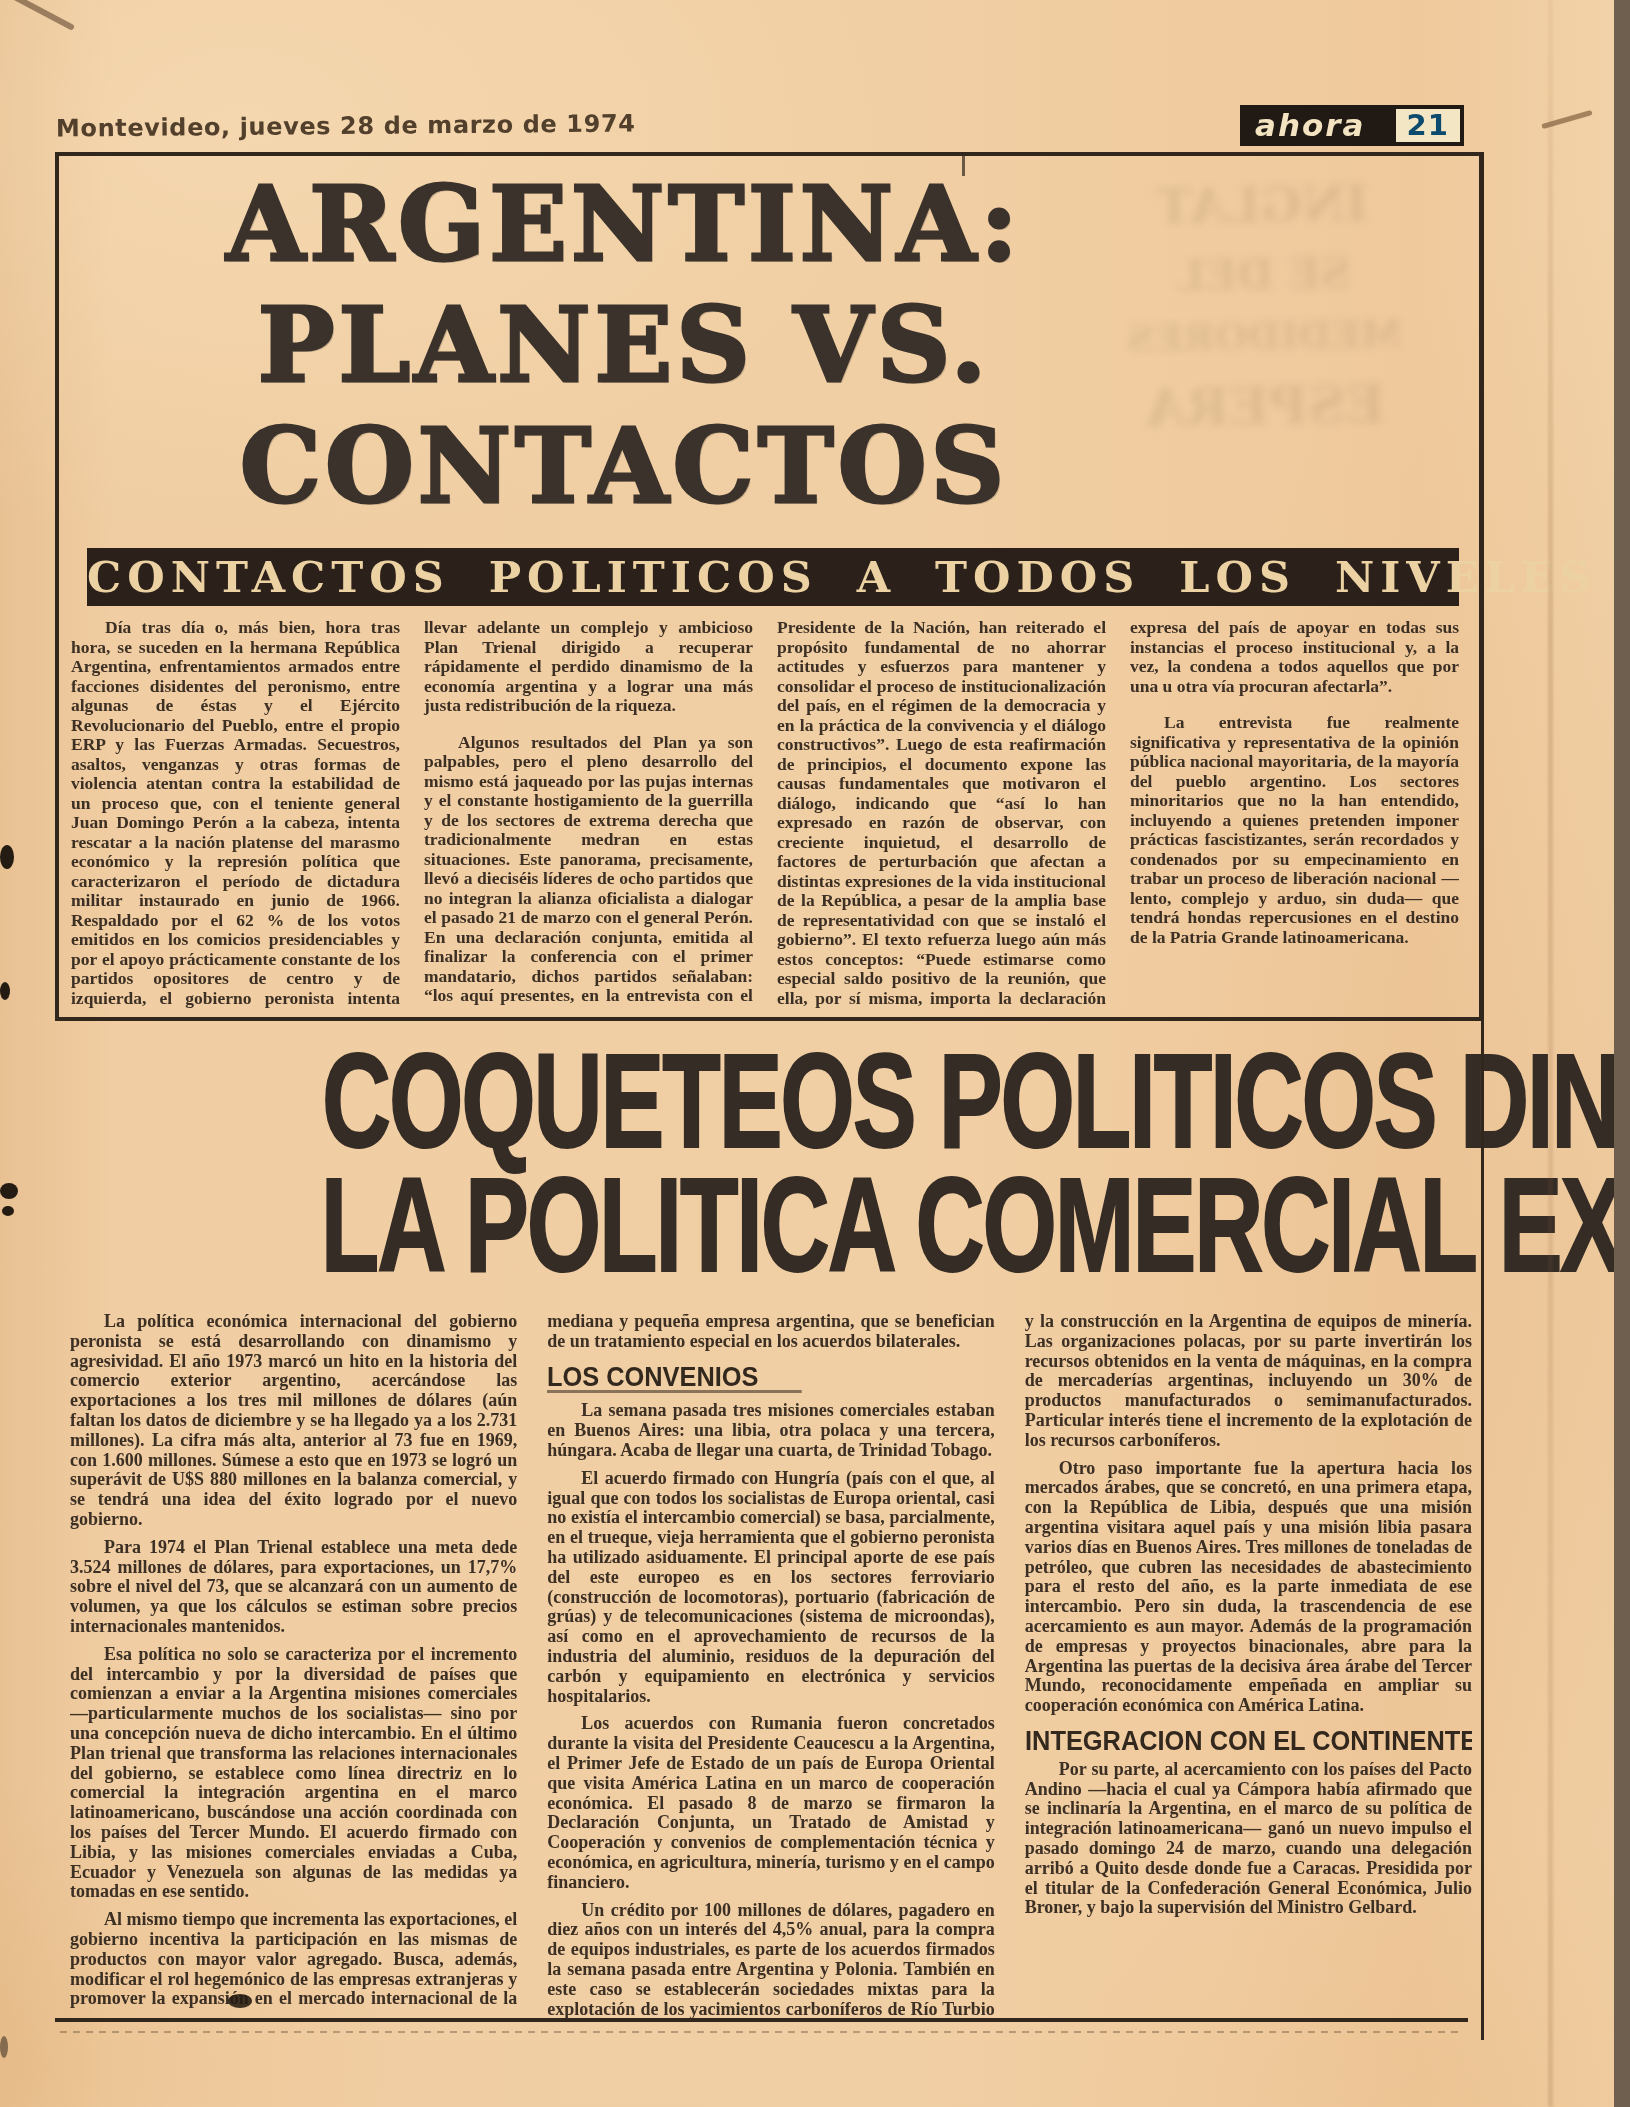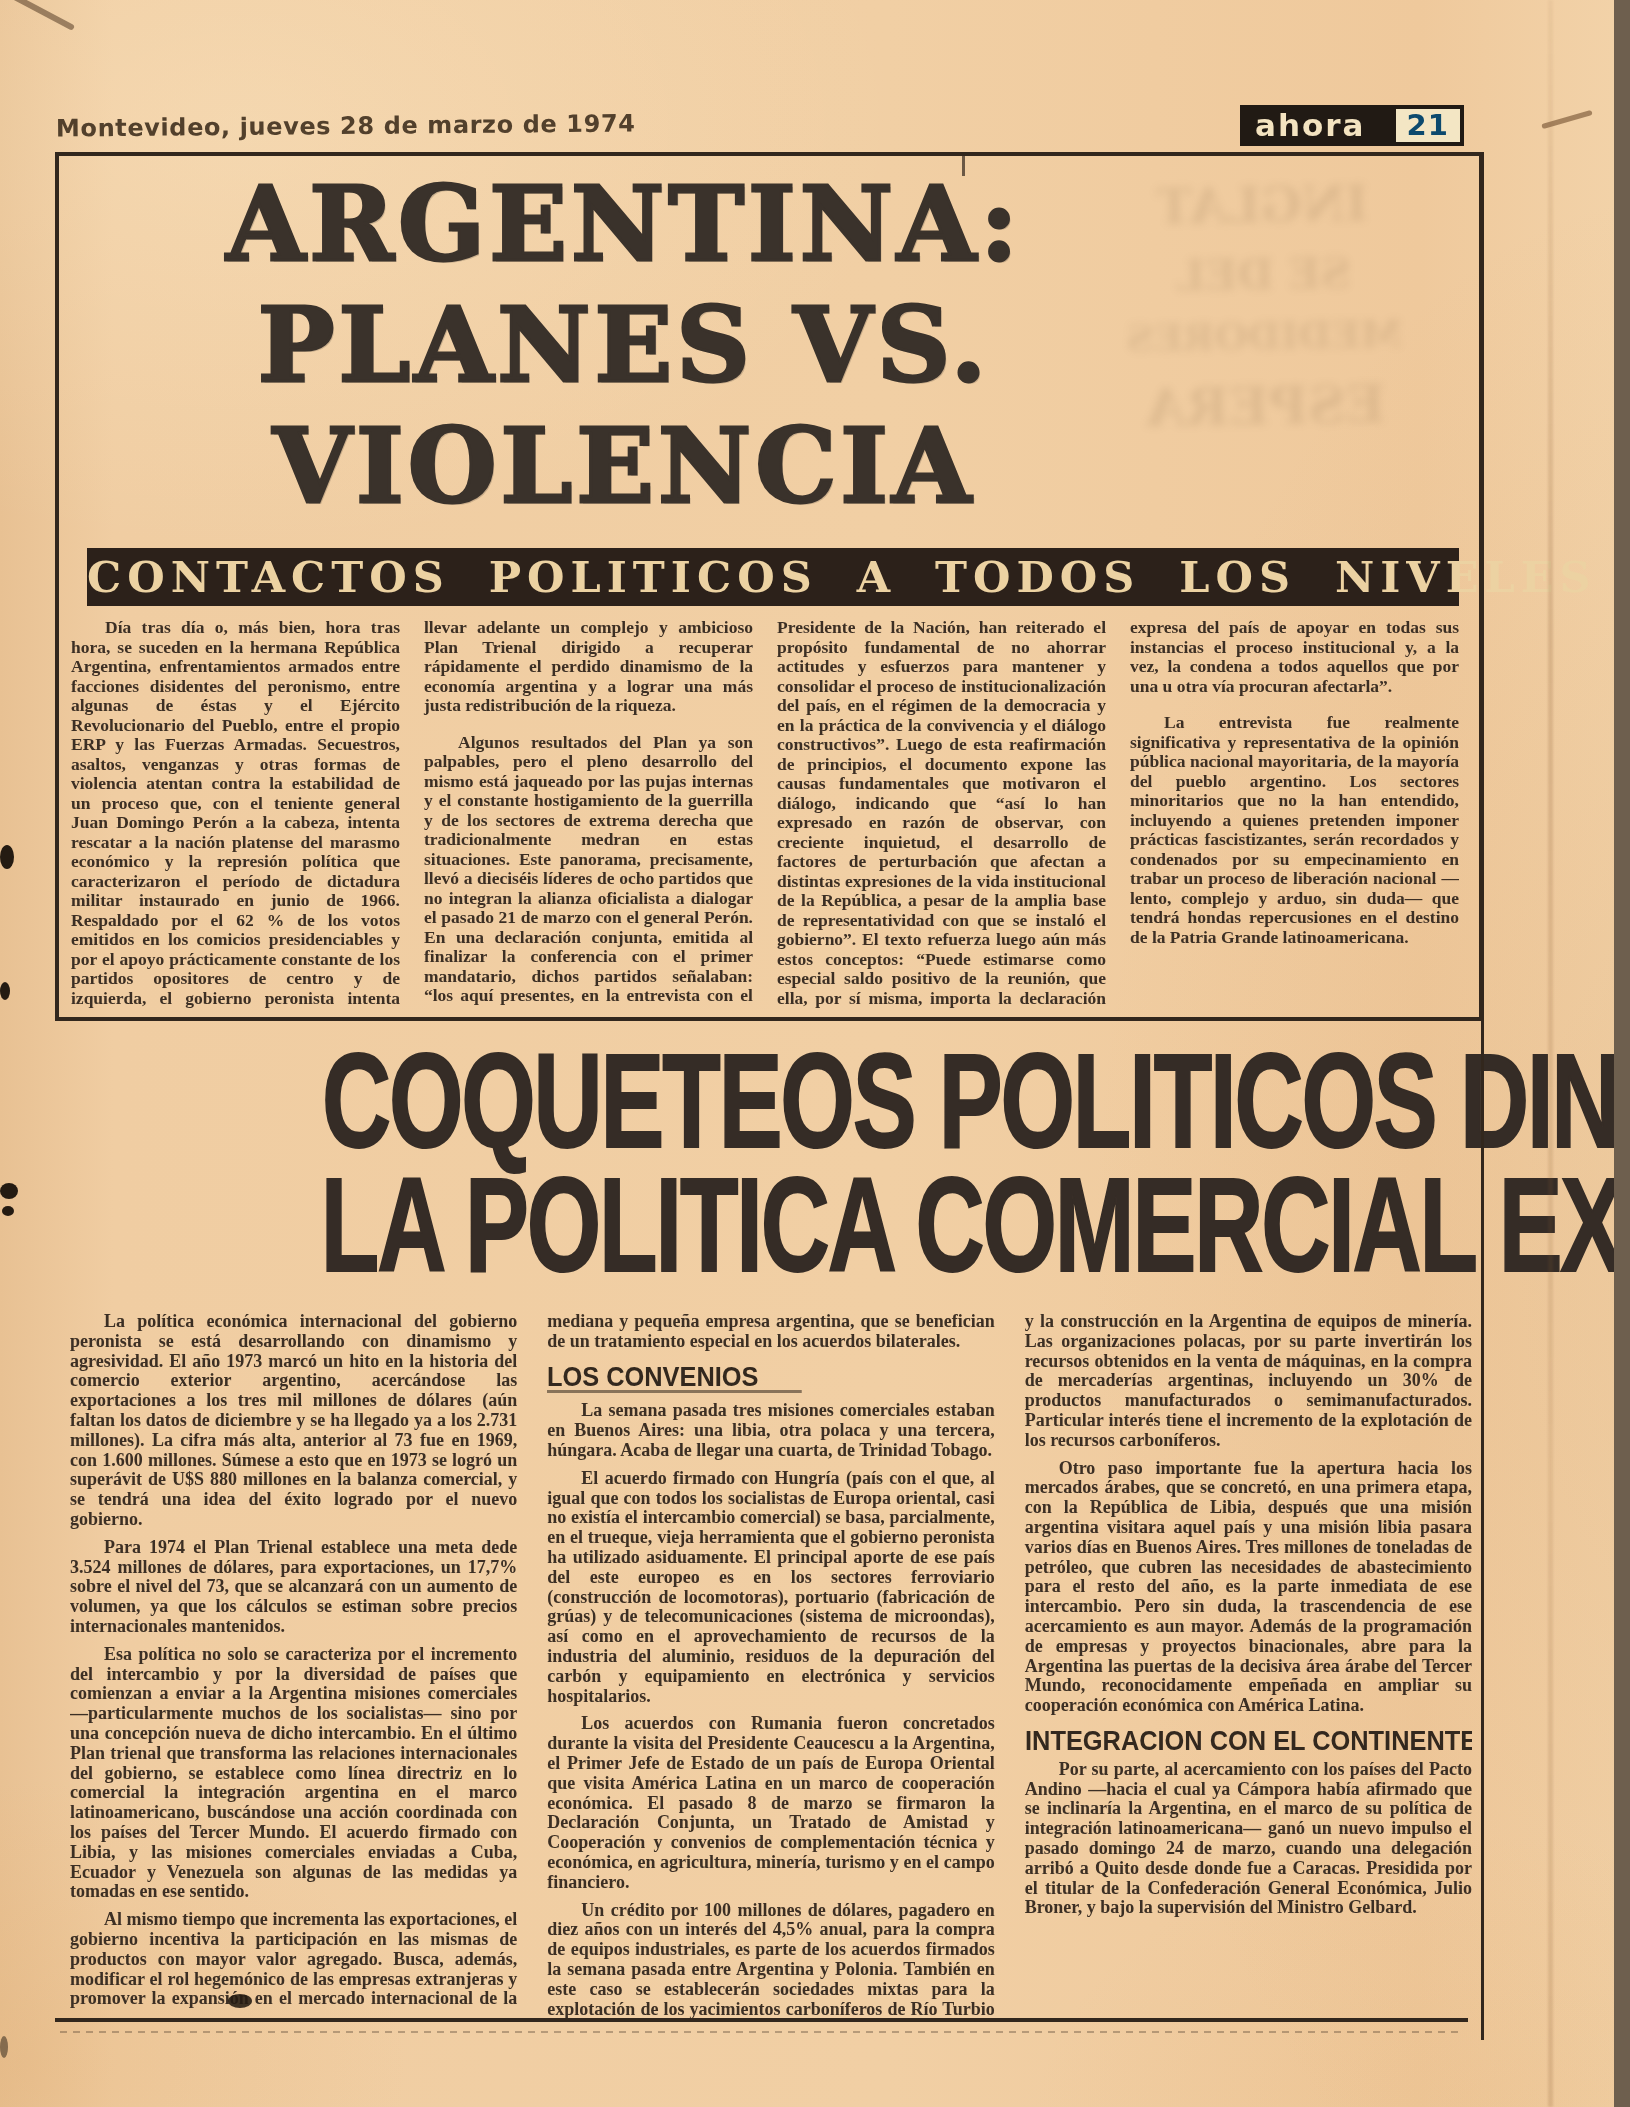--- a/index.html
+++ b/index.html
@@ -15,21 +15,21 @@
   }
   
   .dateline {
     position:absolute; left:56px; top:112px;
     font-family:"DejaVu Sans", sans-serif; font-weight:700; font-size:24px;
     color:#52402c; letter-spacing:.6px; transform:rotate(-.5deg); white-space:nowrap;
   }
   .masthead { position:absolute; top:105px; left:1240px; display:flex; align-items:stretch; height:41px; }
   .masthead .ahora {
     background:#211a14; color:#f3e3c0; font-family:"DejaVu Sans", sans-serif;
-    font-weight:800; font-size:31px; line-height:41px;
+    font-weight:800; font-style:italic; font-size:31px; line-height:41px;
     padding:0 26px 0 15px; letter-spacing:2px;
   }
   .masthead .pageno {
     background:#f3e6c4; border:4px solid #211a14; box-sizing:border-box;
     color:#0c4a6e; font-family:"DejaVu Sans", sans-serif; font-weight:800;
     font-size:29px; line-height:33px; padding:0 11px; letter-spacing:1px;
   }
   
   .box1 {
     position:absolute; left:55px; top:152px; width:1428px; height:869px;
@@ -127,21 +127,21 @@
   <div class="box1">
     <div class="ghost">
         <div>INGLAT</div>
         <div>SE DEL</div>
         <div>MEDIDORES</div>
         <div>ESPERA</div>
       </div>
     <div class="hl1">
         <div>ARGENTINA:</div>
         <div>PLANES VS.</div>
-        <div>VIOLENCIA</div>
+        <div>CONTACTOS</div>
       </div>
     <div class="bar1">CONTACTOS POLITICOS A TODOS LOS NIVELES</div>
     <div class="body1">
         <p class="para">Día tras día o, más bien, hora tras hora, se suceden en la hermana República Argentina, enfrentamientos armados entre facciones disidentes del peronismo, entre algunas de éstas y el Ejército Revolucionario del Pueblo, entre el propio ERP y las Fuerzas Armadas. Secuestros, asaltos, venganzas y otras formas de violencia atentan contra la estabilidad de un proceso que, con el teniente general Juan Domingo Perón a la cabeza, intenta rescatar a la nación platense del marasmo económico y la represión política que caracterizaron el período de dictadura militar instaurado en junio de 1966. Respaldado por el 62 % de los votos emitidos en los comicios presidenciables y por el apoyo prácticamente constante de los partidos opositores de centro y de izquierda, el gobierno peronista intenta llevar adelante un complejo y ambicioso Plan Trienal dirigido a recuperar rápidamente el perdido dinamismo de la economía argentina y a lograr una más justa redistribución de la riqueza.</p>
         <p class="para">Algunos resultados del Plan ya son palpables, pero el pleno desarrollo del mismo está jaqueado por las pujas internas y el constante hostigamiento de la guerrilla y de los sectores de extrema derecha que tradicionalmente medran en estas situaciones. Este panorama, precisamente, llevó a dieciséis líderes de ocho partidos que no integran la alianza oficialista a dialogar el pasado 21 de marzo con el general Perón. En una declaración conjunta, emitida al finalizar la conferencia con el primer mandatario, dichos partidos señalaban: “los aquí presentes, en la entrevista con el Presidente de la Nación, han reiterado el propósito fundamental de no ahorrar actitudes y esfuerzos para mantener y consolidar el proceso de institucionalización del país, en el régimen de la democracia y en la práctica de la convivencia y el diálogo constructivos”. Luego de esta reafirmación de principios, el documento expone las causas fundamentales que motivaron el diálogo, indicando que “así lo han expresado en razón de observar, con creciente inquietud, el desarrollo de factores de perturbación que afectan a distintas expresiones de la vida institucional de la República, a pesar de la amplia base de representatividad con que se instaló el gobierno”. El texto refuerza luego aún más estos conceptos: “Puede estimarse como especial saldo positivo de la reunión, que ella, por sí misma, importa la declaración expresa del país de apoyar en todas sus instancias el proceso institucional y, a la vez, la condena a todos aquellos que por una u otra vía procuran afectarla”.</p>
         <p class="para">La entrevista fue realmente significativa y representativa de la opinión pública nacional mayoritaria, de la mayoría del pueblo argentino. Los sectores minoritarios que no la han entendido, incluyendo a quienes pretenden imponer prácticas fascistizantes, serán recordados y condenados por su empecinamiento en trabar un proceso de liberación nacional —lento, complejo y arduo, sin duda— que tendrá hondas repercusiones en el destino de la Patria Grande latinoamericana.</p>
       </div>
   </div>
 
   <div class="tick"></div>

